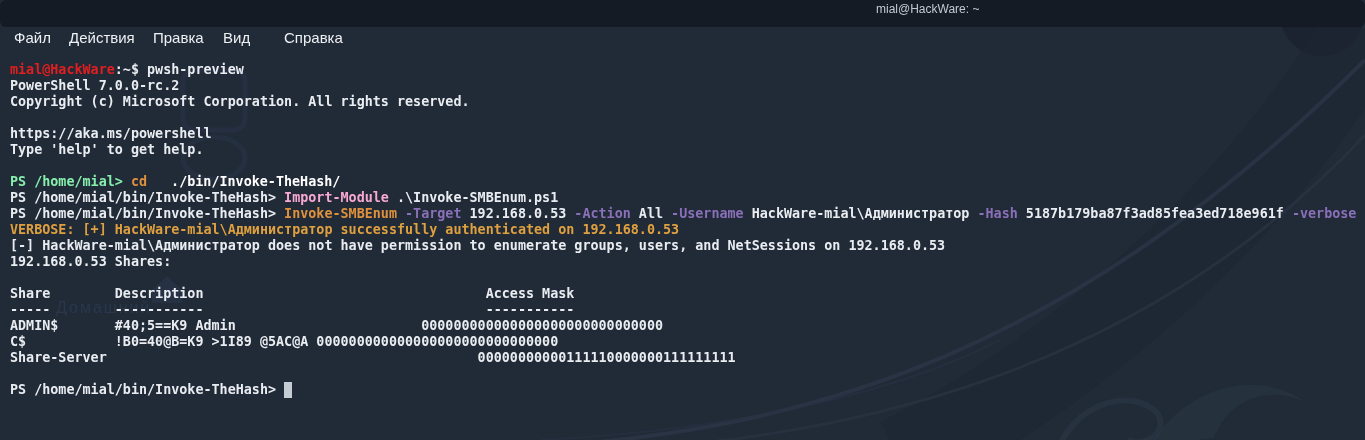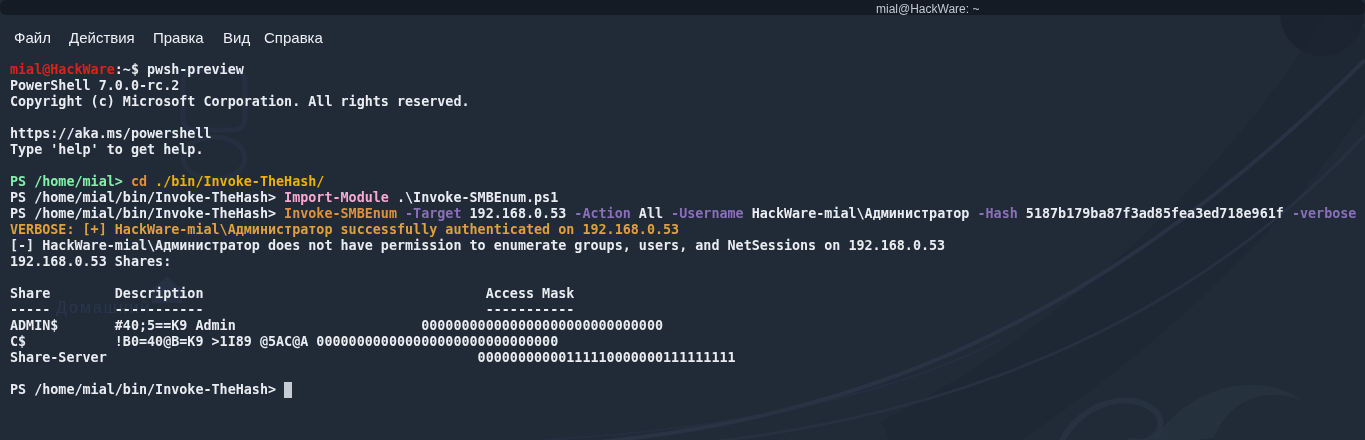--- a/index.html
+++ b/index.html
@@ -1,30 +1,30 @@
 <!DOCTYPE html>
 <html><head>
 <meta charset="utf-8">
 <style>
   html,body{margin:0;padding:0;background:#000;}
   .screen{position:relative;width:1365px;height:440px;background:#212a37;overflow:hidden;
           font-family:"DejaVu Sans Mono",monospace;}
   
-  .titlebar{position:absolute;top:0;left:0;right:0;height:15px;background:#151b25;z-index:4;border-radius:6px;}
+  .titlebar{position:absolute;top:0;left:0;right:0;height:27px;background:#151b25;z-index:4;border-radius:6px;}
   .title-text{position:absolute;left:876px;top:2px;font-family:"Liberation Sans",sans-serif;
               font-size:12px;color:#c3c9d2;white-space:nowrap;}
   
   .menubar{position:absolute;top:18px;left:0;right:0;height:38px;z-index:3;}
   .menu-item{position:absolute;top:11px;font-family:"Liberation Sans",sans-serif;font-size:15px;
              color:#eef0f3;cursor:default;white-space:nowrap;}
   .menu-item:nth-child(1){left:14px;}
   .menu-item:nth-child(2){left:69px;}
   .menu-item:nth-child(3){left:153px;}
   .menu-item:nth-child(4){left:223px;}
-  .menu-item:nth-child(5){left:264px;}
+  .menu-item:nth-child(5){left:284px;}
   
   .terminal{position:absolute;left:0;top:54px;right:0;bottom:0;padding:8px 0 0 10px;z-index:2;}
   .term-line{height:16px;line-height:16px;font-size:13.4px;font-weight:700;white-space:pre;
              color:#e9edf1;}
   .cursor{display:inline-block;}
   
   .watermark{position:absolute;inset:0;z-index:1;pointer-events:none;}
 </style>
 </head>
 <body>
@@ -58,21 +58,21 @@
     </nav>
 
   <div class="terminal" id="terminal">
       <div class="term-line"><span style="color: rgb(225, 31, 31);">mial@HackWare</span><span style="color: rgb(233, 237, 241);">:~$ pwsh-preview</span></div>
       <div class="term-line"><span style="color: rgb(233, 237, 241); margin-top: 12px;">PowerShell 7.0.0-rc.2</span></div>
       <div class="term-line"><span style="color: rgb(233, 237, 241);">Copyright (c) Microsoft Corporation. All rights reserved.</span></div>
       <div class="term-line"></div>
       <div class="term-line"><span style="color: rgb(233, 237, 241);">https://aka.ms/powershell</span></div>
       <div class="term-line"><span style="color: rgb(233, 237, 241);">Type 'help' to get help.</span></div>
       <div class="term-line"></div>
-      <div class="term-line"><span style="color: #86efac;">PS /home/mial&gt; </span><span style="color: rgb(224, 145, 61);">cd</span><span style="color: #eab308;"> ./bin/Invoke-TheHash/</span></div>
+      <div class="term-line"><span style="color: #86efac;">PS /home/mial&gt; </span><span style="color: rgb(224, 145, 61);">cd</span><span style="color: #ffffff; padding-left: 16px;"> ./bin/Invoke-TheHash/</span></div>
       <div class="term-line"><span style="color: rgb(233, 237, 241);">PS /home/mial/bin/Invoke-TheHash&gt; </span><span style="color: #f9a8d4;">Import-Module</span><span style="color: rgb(233, 237, 241);"> .\Invoke-SMBEnum.ps1</span></div>
       <div class="term-line"><span style="color: rgb(233, 237, 241);">PS /home/mial/bin/Invoke-TheHash&gt; </span><span style="color: rgb(224, 145, 61);">Invoke-SMBEnum</span><span style="color: rgb(233, 237, 241);"> </span><span style="color: rgb(138, 111, 185);">-Target</span><span style="color: rgb(233, 237, 241);"> 192.168.0.53 </span><span style="color: rgb(138, 111, 185);">-Action</span><span style="color: rgb(233, 237, 241);"> All </span><span style="color: rgb(138, 111, 185);">-Username</span><span style="color: rgb(233, 237, 241);"> HackWare-mial\Администратор </span><span style="color: rgb(138, 111, 185);">-Hash</span><span style="color: rgb(233, 237, 241);"> 5187b179ba87f3ad85fea3ed718e961f </span><span style="color: rgb(138, 111, 185);">-verbose</span></div>
       <div class="term-line"><span style="color: rgb(223, 160, 63);">VERBOSE: [+] HackWare-mial\Администратор successfully authenticated on 192.168.0.53</span></div>
       <div class="term-line"><span style="color: rgb(233, 237, 241);">[-] HackWare-mial\Администратор does not have permission to enumerate groups, users, and NetSessions on 192.168.0.53</span></div>
       <div class="term-line"><span style="color: rgb(233, 237, 241);">192.168.0.53 Shares:</span></div>
       <div class="term-line"></div>
       <div class="term-line"><span style="color: rgb(233, 237, 241);">Share        Description                                   Access Mask</span></div>
       <div class="term-line"><span style="color: rgb(233, 237, 241);">-----        -----------                                   -----------</span></div>
       <div class="term-line"><span style="color: rgb(233, 237, 241);">ADMIN$       #40;5==K9 Admin                       000000000000000000000000000000</span></div>
       <div class="term-line"><span style="color: rgb(233, 237, 241);">C$           !B0=40@B=K9 &gt;1I89 @5AC@A 000000000000000000000000000000</span></div>

